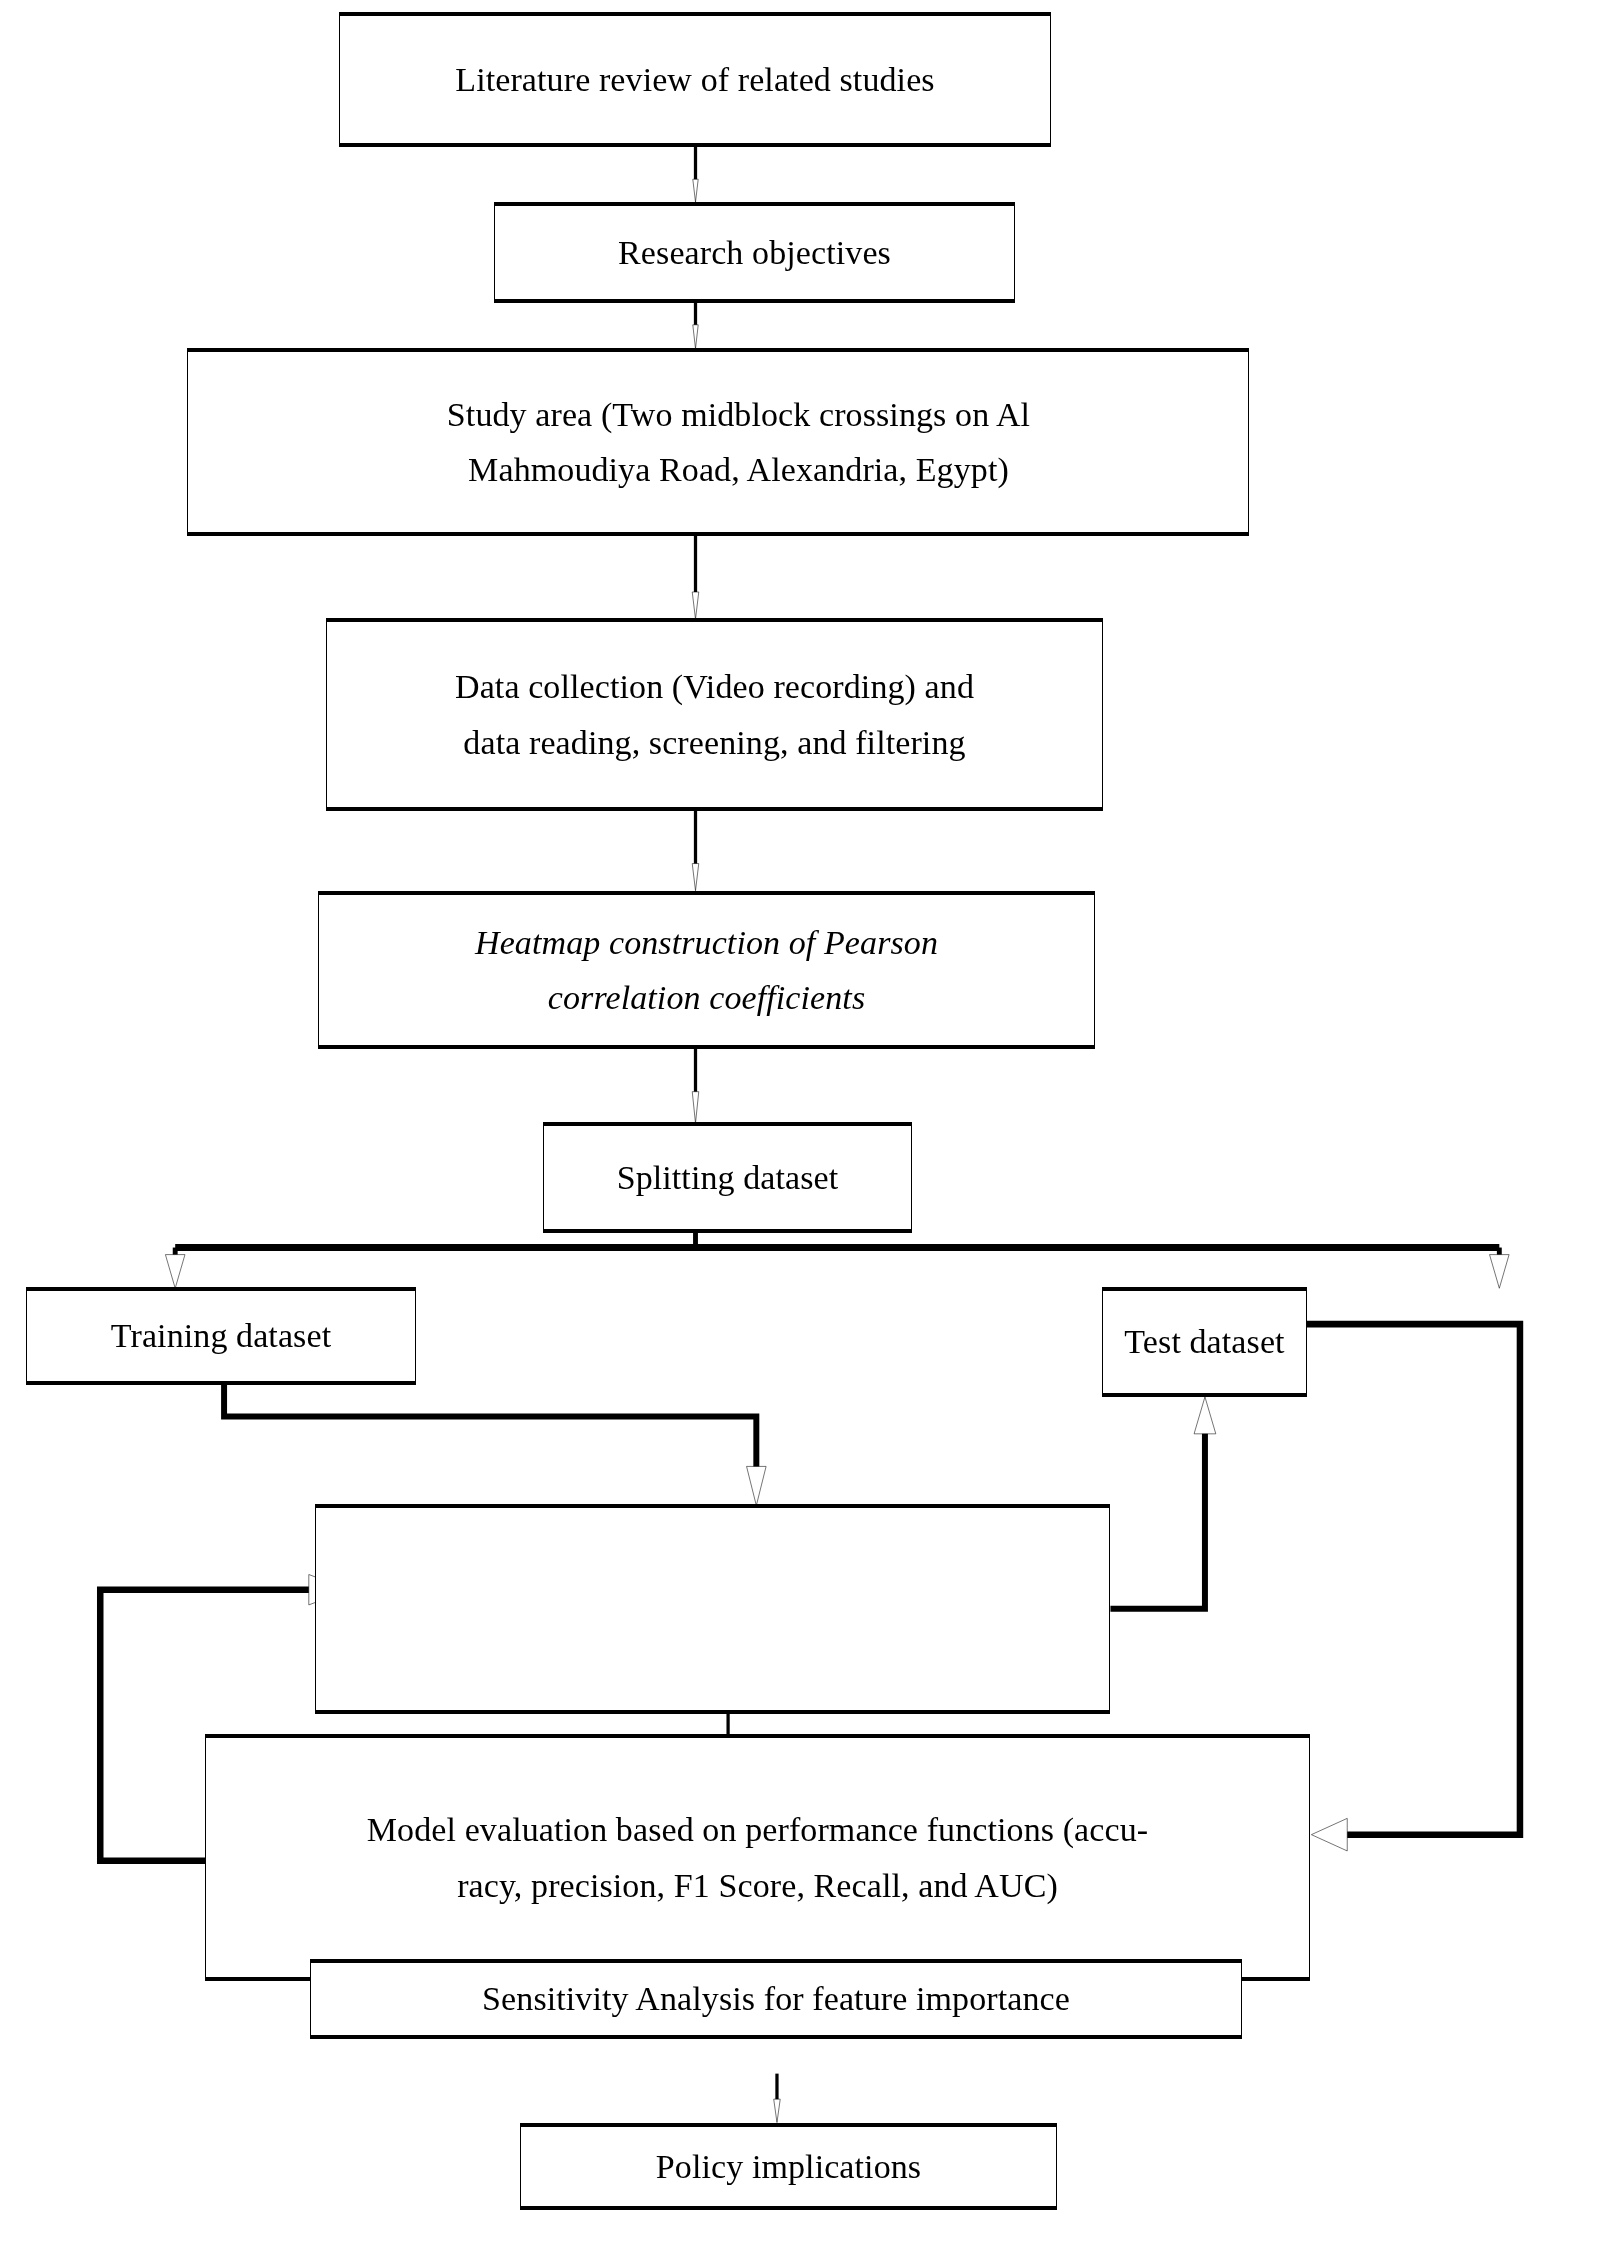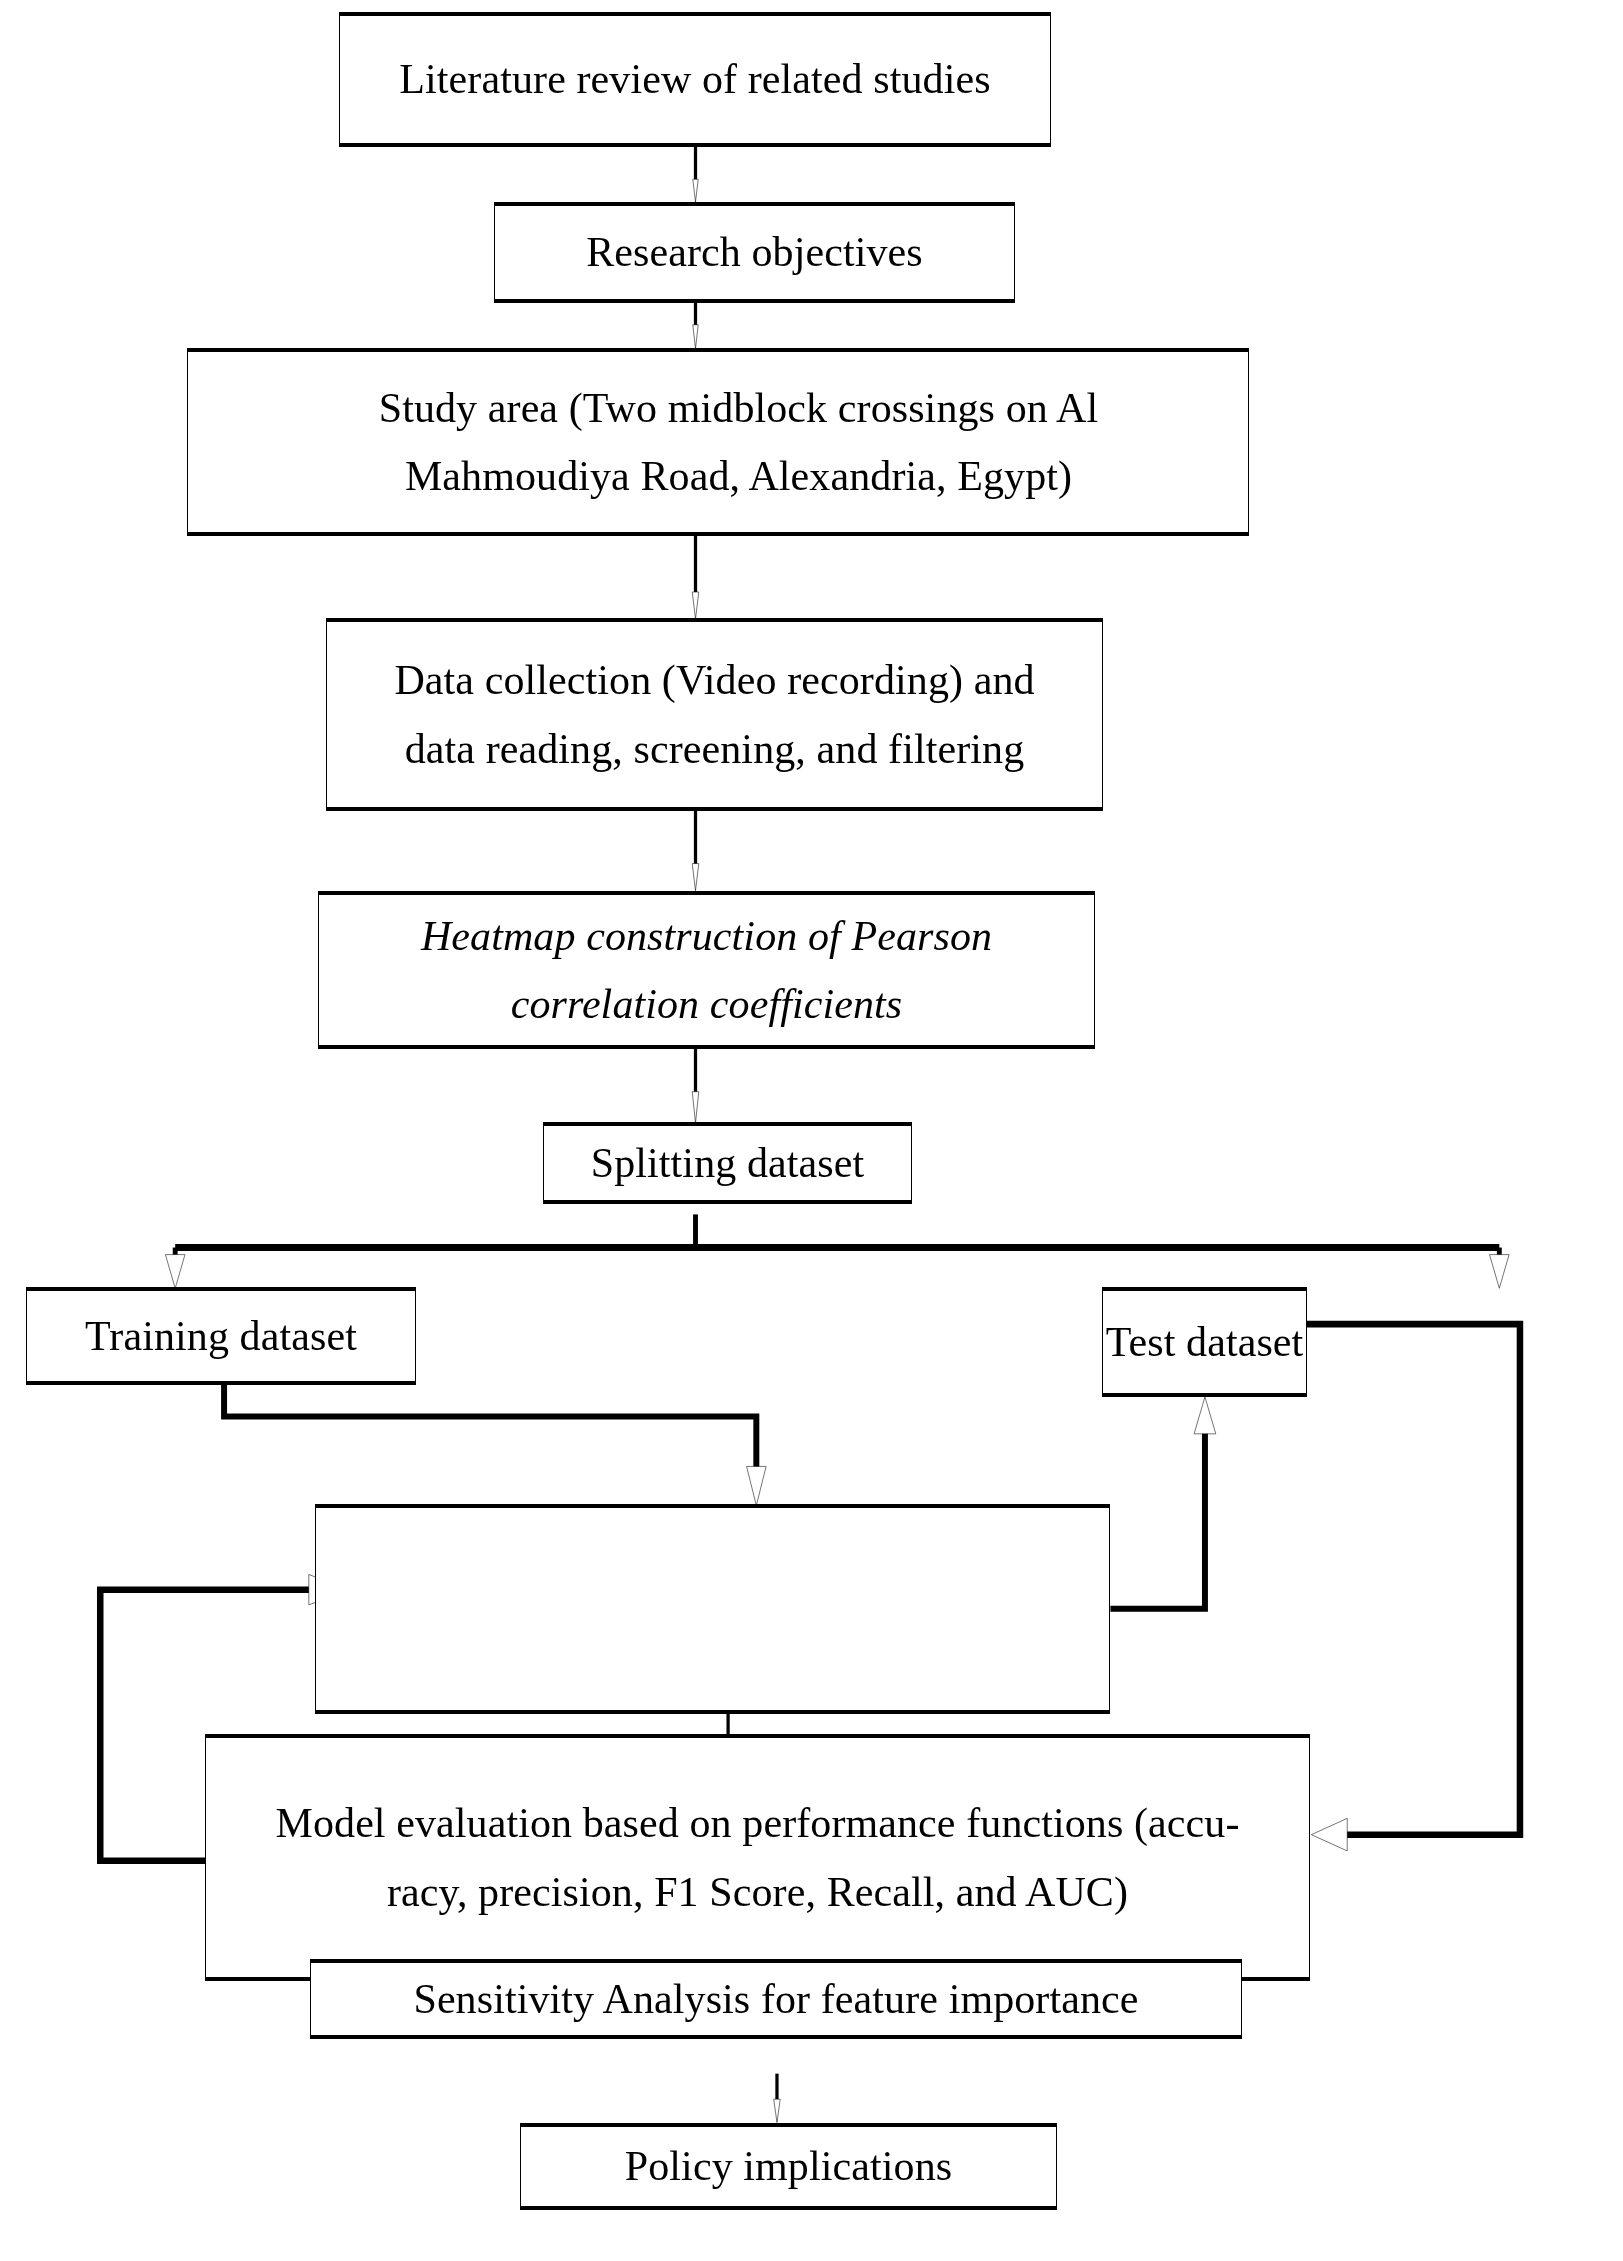--- a/index.html
+++ b/index.html
@@ -12,21 +12,21 @@
     border-top-width:4.9px;
     border-bottom-width:4.9px;
     background:#fff;
     display:flex;
     flex-direction:column;
     align-items:center;
     justify-content:center;
     text-align:center;
     color:#000;
     line-height:1.62;
-    font-size:42px;
+    font-size:34px;
     letter-spacing:0.1px;
   }
   .node .ln{display:block;white-space:nowrap;}
   svg.wires{position:absolute;left:0;top:0;width:1624px;height:2261px;pointer-events:none;}
   svg.wires path, svg.wires line{stroke:#000;fill:none;}
 </style>
 </head>
 <body>
 
 <div id="stage">
@@ -127,21 +127,21 @@
   <div class="node" style="left:318px;top:618px;width:777px;height:193px;margin-left:8px;">
     <span class="ln">Data collection (Video recording) and</span>
     <span class="ln">data reading, screening, and filtering</span>
   </div>
 
   <div class="node" style="left:318px;top:891px;width:777px;height:158px;font-style:italic;">
     <span class="ln">Heatmap construction of Pearson</span>
     <span class="ln">correlation coefficients</span>
   </div>
 
-  <div class="node" style="left:543px;top:1122px;width:369px;height:82px;">
+  <div class="node" style="left:543px;top:1122px;width:369px;height:111px;">
     <span class="ln">Splitting dataset</span>
   </div>
 
   <div class="node" style="left:26px;top:1287px;width:390px;height:98px;">
     <span class="ln">Training dataset</span>
   </div>
 
   <div class="node" style="left:1102px;top:1287px;width:205px;height:110px;">
     <span class="ln">Test dataset</span>
   </div>

